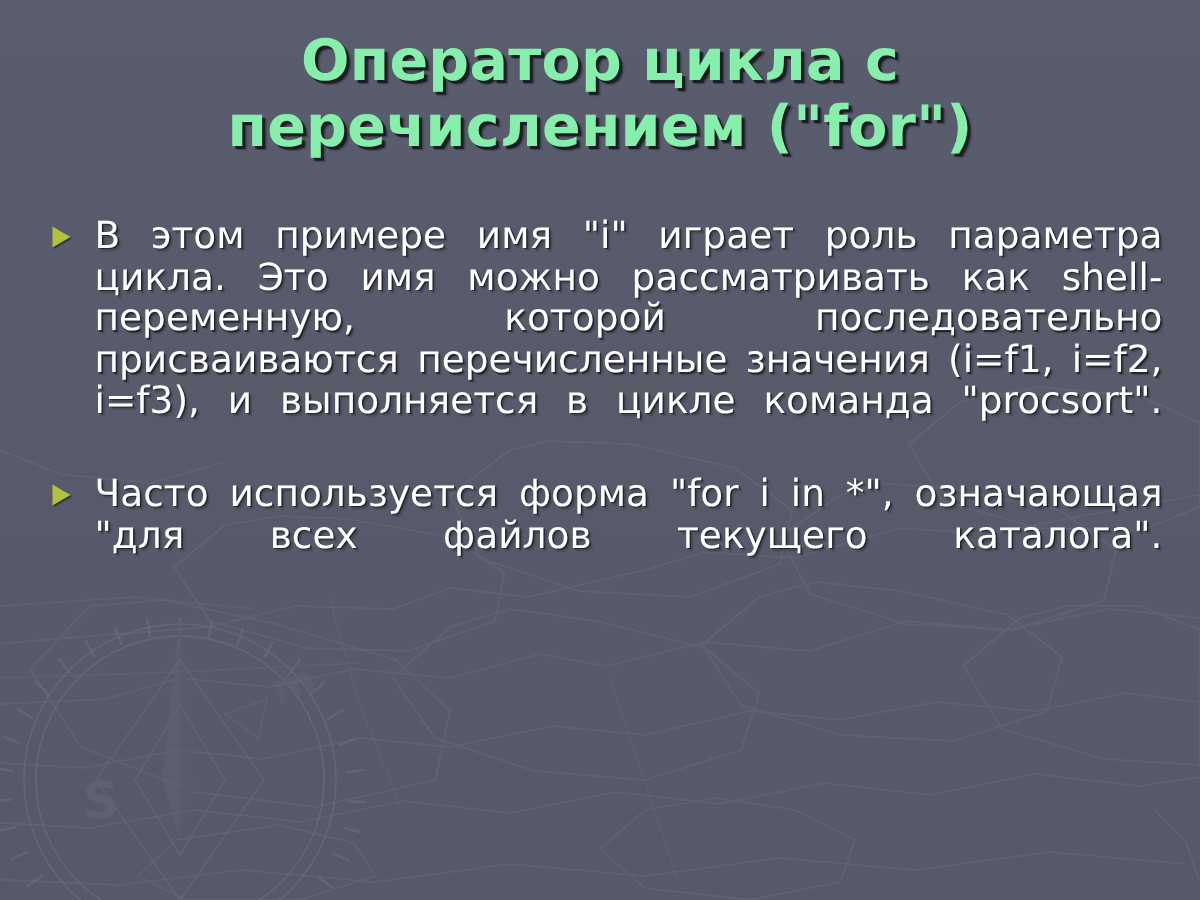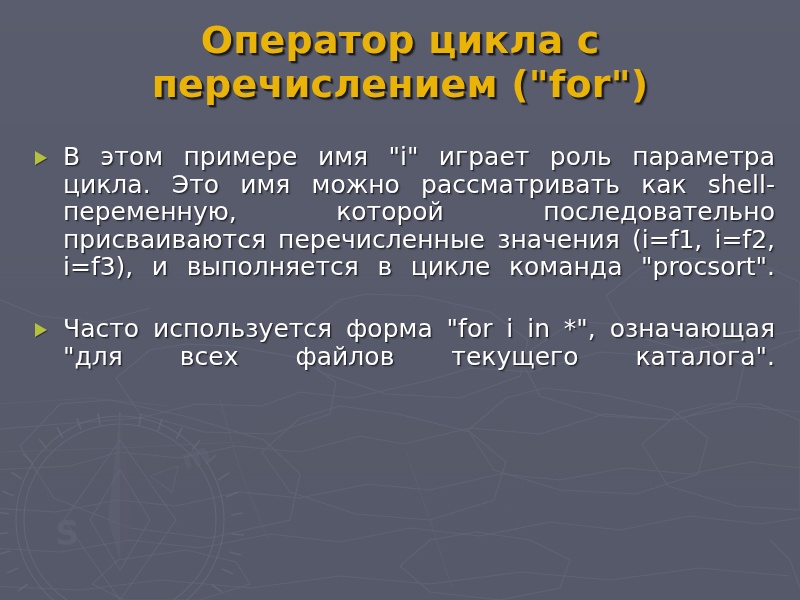--- a/index.html
+++ b/index.html
@@ -44,21 +44,21 @@
   
   #title-block {
     position: absolute;
     left: 40px;
     top: 18px;
     width: 720px;
     text-align: center;
   }
 
   .title-line {
-    color: #eab308;
+    color: #86efac;
     font-size: 38px;
     font-weight: bold;
     line-height: 44px;
     letter-spacing: 0.2px;
     text-shadow:
       2px 2px 0 rgba(20,20,26,0.80),
       3px 3px 1px rgba(20,20,26,0.40);
     white-space: nowrap;
   }
 

